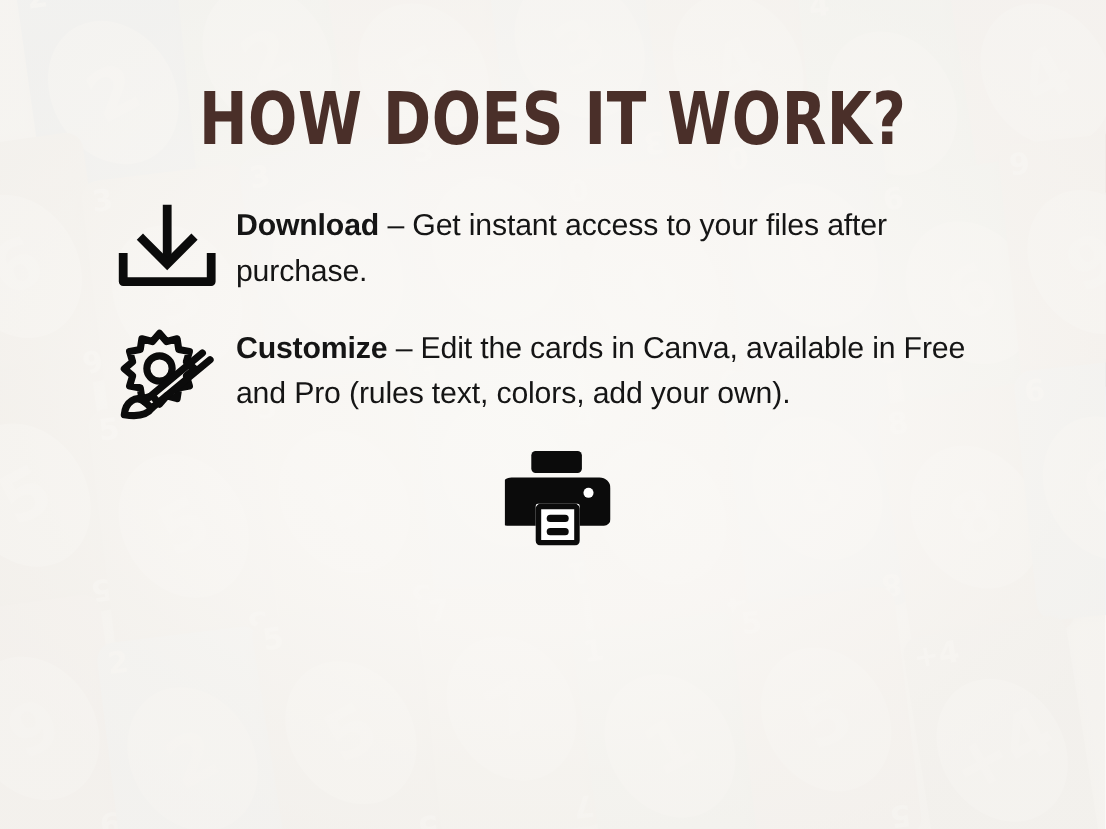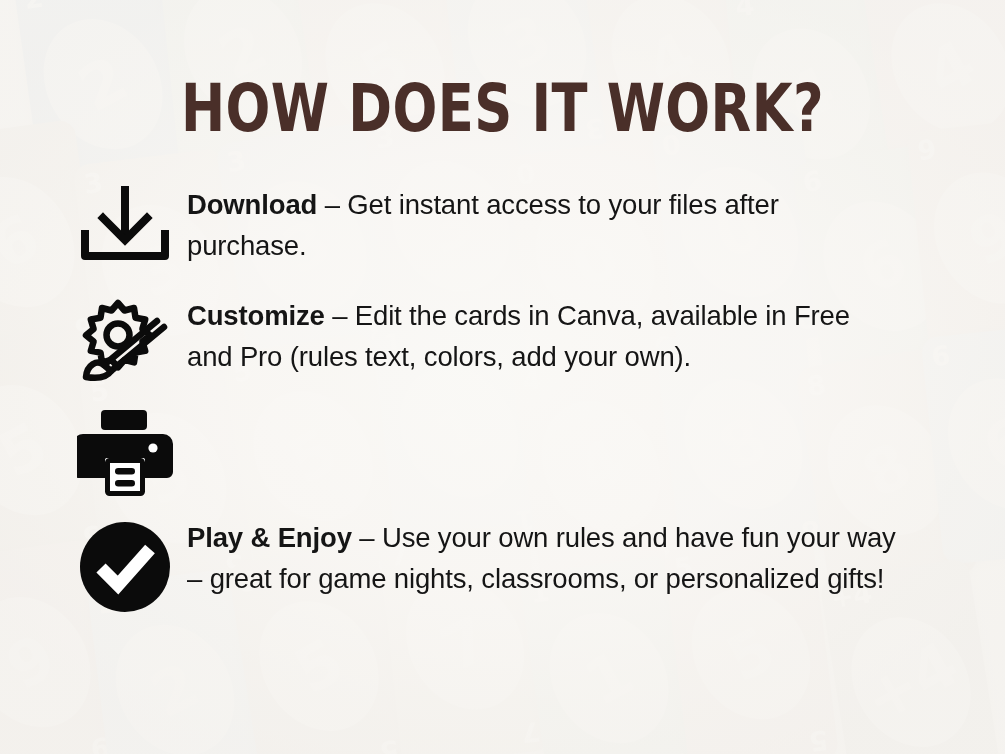--- a/index.html
+++ b/index.html
@@ -108,20 +108,21 @@
     position: absolute;
     left: 62px;
     top: 182px;
     width: 890px;
   }
 
   .step {
     display: flex;
     align-items: flex-start;
     margin-bottom: 11px;
+    justify-content: center;
   }
   .step-icon {
     flex: 0 0 125px;
     height: 96px;
     display: flex;
     align-items: flex-start;
     justify-content: center;
     padding-top: 4px;
   }
   .step-text {
@@ -375,27 +376,16 @@
             <rect x="28" y="50" width="40" height="36" rx="2" fill="#ffffff"></rect>
 
             <rect x="30.5" y="52.5" width="35" height="33" rx="2" fill="none" stroke="#0b0b0b" stroke-width="5"></rect>
 
             <rect x="38" y="60" width="20" height="6.5" rx="3.2" fill="#0b0b0b"></rect>
             <rect x="38" y="72" width="20" height="6.5" rx="3.2" fill="#0b0b0b"></rect>
           </svg>
         </div>
       </div>
 
-      <div class="step">
-        <div class="step-icon">
-          <svg width="96" height="96" viewBox="0 0 96 96" aria-hidden="true">
-            <circle cx="48" cy="48" r="45" fill="#0b0b0b"></circle>
-            <path d="M24 49 L41 66 L73 30" fill="none" stroke="#ffffff" stroke-width="13" stroke-linecap="butt" stroke-linejoin="miter"></path>
-          </svg>
-        </div>
-        <div class="step-text">
-          <b>Play &amp; Enjoy</b><span> – </span><span>Use your own rules and have fun your way – great for game nights, classrooms, or personalized gifts!</span>
-        </div>
-      </div>
 
     </div>
   </div>
 </div>
 
 </body></html>

